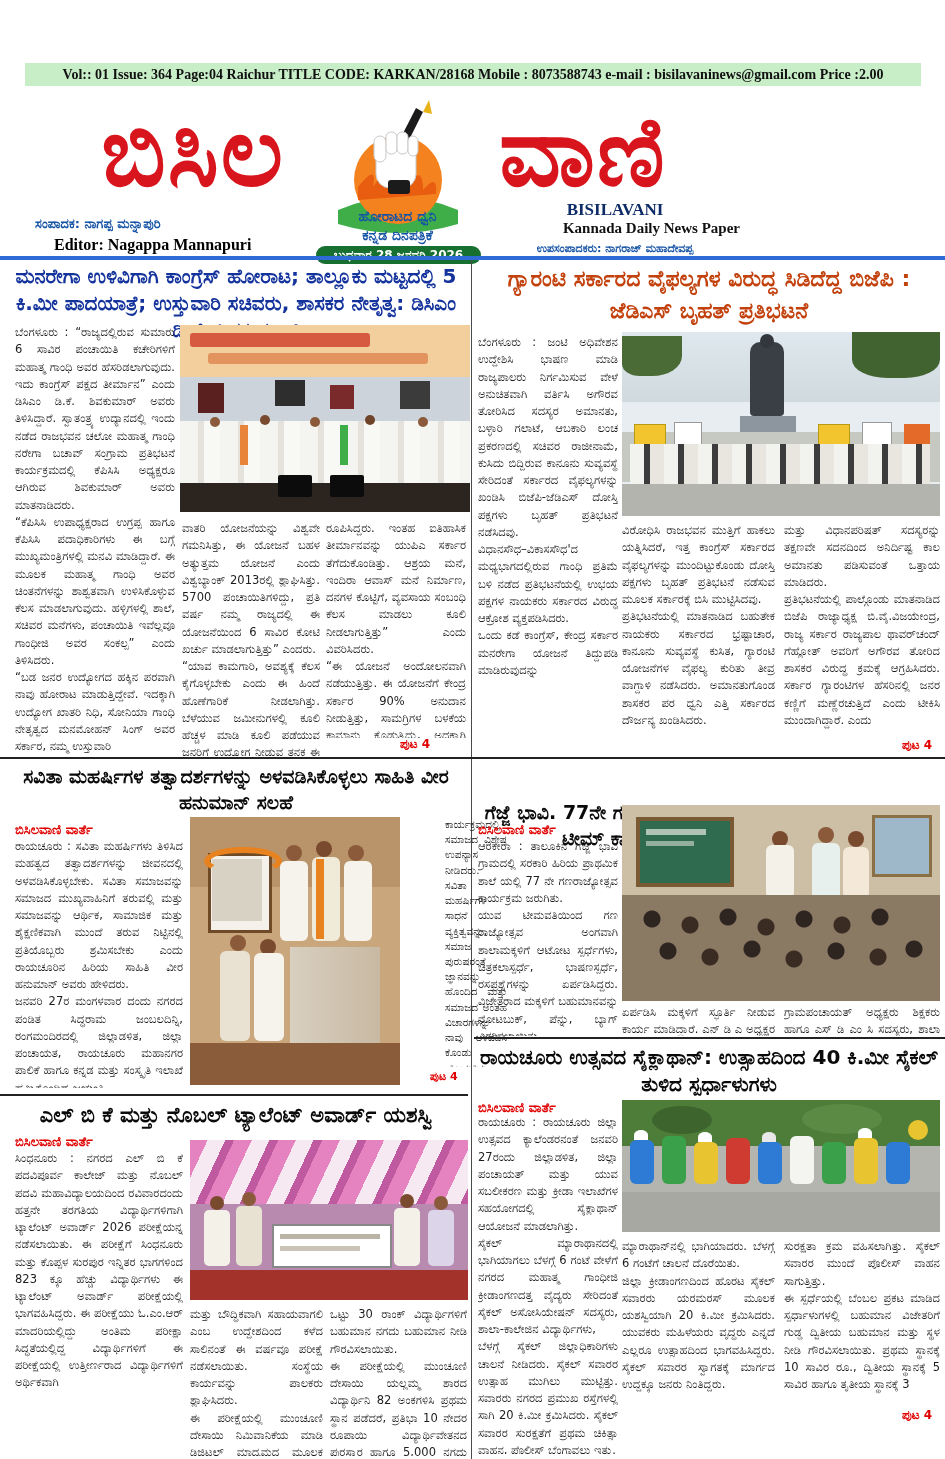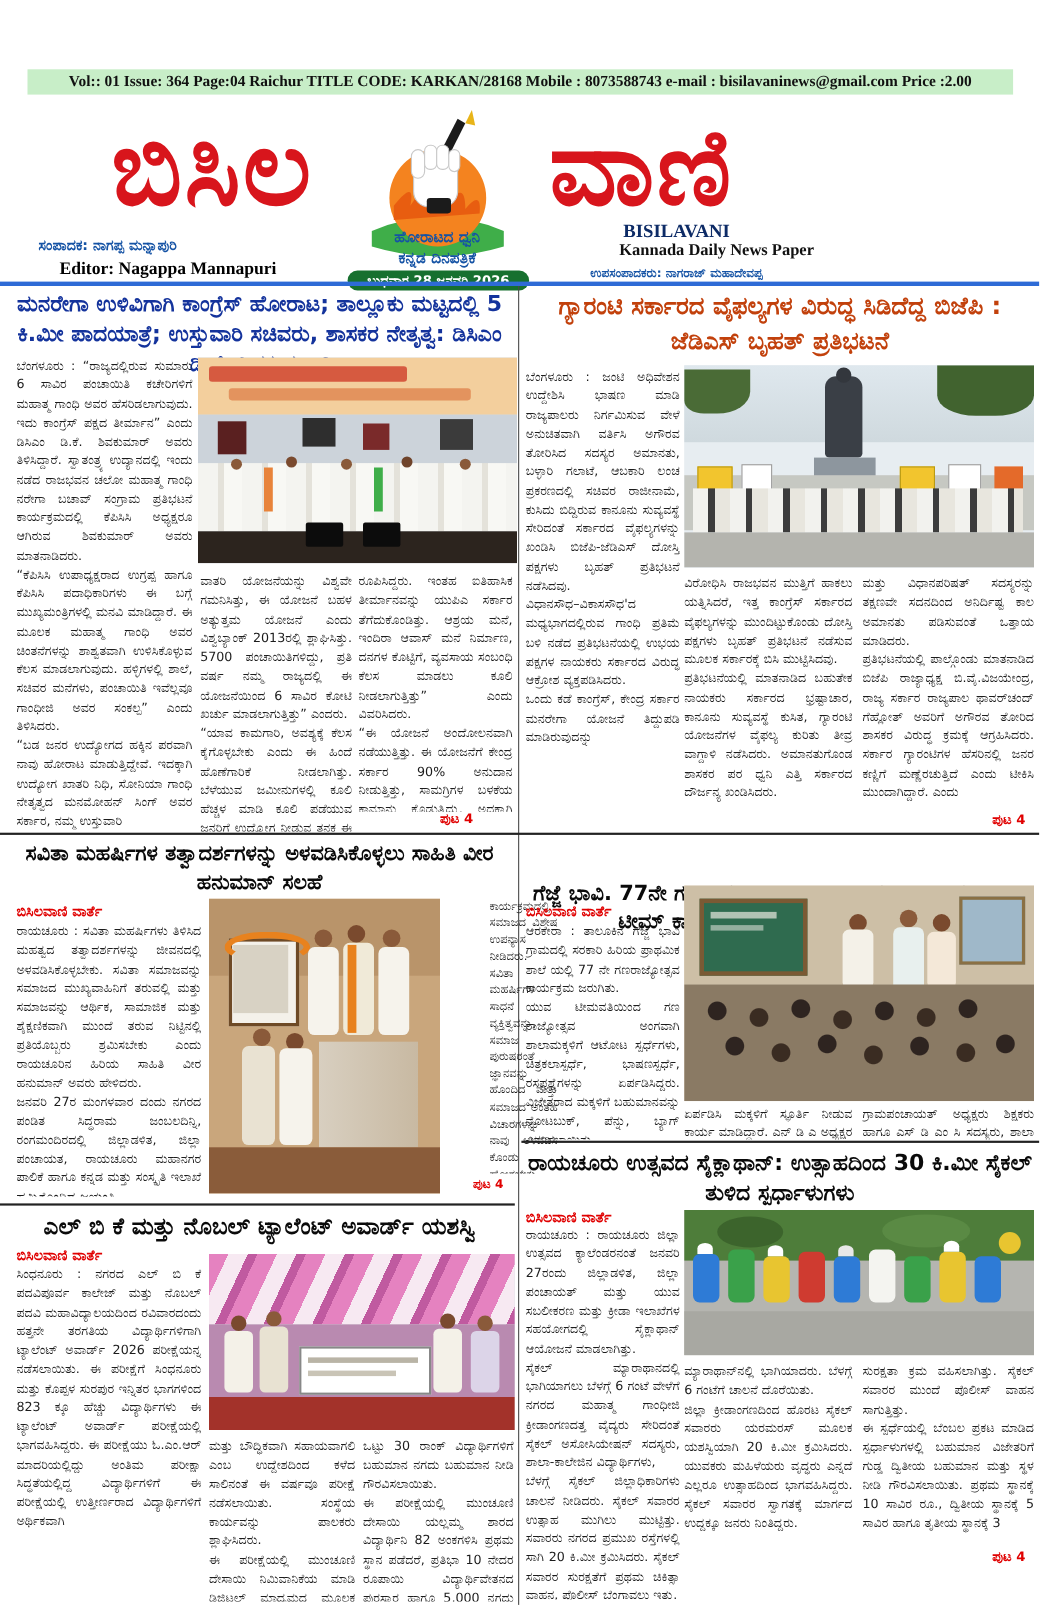--- a/index.html
+++ b/index.html
@@ -233,21 +233,21 @@
     <div style="left:82px;top:84px;width:116px;height:40px;background:#ffffff;border:2px solid #888;"></div>
     <div style="left:90px;top:94px;width:100px;height:5px;background:#b9b4a6;"></div>
     <div style="left:90px;top:106px;width:80px;height:5px;background:#c9c4b6;"></div>
     <div style="left:0;top:130px;width:278px;height:30px;background:#a3322a;"></div>
   </div>
   <div class="abs col" style="left:190px;top:1306px;width:133px;height:150px;">ಮತ್ತು ಬೌದ್ಧಿಕವಾಗಿ ಸಹಾಯವಾಗಲಿ ಎಂಬ ಉದ್ದೇಶದಿಂದ ಕಳೆದ ಸಾಲಿನಂತೆ ಈ ವರ್ಷವೂ ಪರೀಕ್ಷೆ ನಡೆಸಲಾಯಿತು. ಸಂಸ್ಥೆಯ ಕಾರ್ಯವನ್ನು ಪಾಲಕರು ಶ್ಲಾಘಿಸಿದರು.
 ಈ ಪರೀಕ್ಷೆಯಲ್ಲಿ ಮುಂಚೂಣಿ ದೇಸಾಯಿ ನಿಮಿವಾನಿಕೆಯ ಮಾಡಿ ಡಿಜಿಟಲ್ ಮಾಧ್ಯಮದ ಮೂಲಕ 823ಕ್ಕೂ ಹೆಚ್ಚು ವಿದ್ಯಾರ್ಥಿಗಳ ವ್ಯವಸ್ಥೆ ಮಾಡಲಾಗಿತ್ತು. ಈ ಪರೀಕ್ಷೆಯಲ್ಲಿ ಉತ್ತೀರ್ಣರಾದ</div>
   <div class="abs col" style="left:330px;top:1306px;width:137px;height:150px;">ಒಟ್ಟು 30 ರಾಂಕ್ ವಿದ್ಯಾರ್ಥಿಗಳಿಗೆ ಬಹುಮಾನ ನಗದು ಬಹುಮಾನ ನೀಡಿ ಗೌರವಿಸಲಾಯಿತು.
 ಈ ಪರೀಕ್ಷೆಯಲ್ಲಿ ಮುಂಚೂಣಿ ದೇಸಾಯಿ ಯಲ್ಲಮ್ಮ ಶಾರದ ವಿದ್ಯಾರ್ಥಿನಿ 82 ಅಂಕಗಳಿಸಿ ಪ್ರಥಮ ಸ್ಥಾನ ಪಡೆದರೆ, ಪ್ರತಿಭಾ 10 ನೇದರ ರೂಪಾಯಿ ವಿದ್ಯಾರ್ಥಿವೇತನದ ಪುರಸ್ಕಾರ ಹಾಗೂ 5,000 ನಗದು ಬಹುಮಾನವಿತ್ತು.</div>
 
-  <div class="abs headline hl-black" style="left:478px;top:1044px;width:462px;font-size:20px;">ರಾಯಚೂರು ಉತ್ಸವದ ಸೈಕ್ಲಾಥಾನ್: ಉತ್ಸಾಹದಿಂದ 30 ಕಿ.ಮೀ ಸೈಕಲ್ ತುಳಿದ ಸ್ಪರ್ಧಾಳುಗಳು</div>
+  <div class="abs headline hl-black" style="left:478px;top:1044px;width:462px;font-size:20px;">ರಾಯಚೂರು ಉತ್ಸವದ ಸೈಕ್ಲಾಥಾನ್: ಉತ್ಸಾಹದಿಂದ 40 ಕಿ.ಮೀ ಸೈಕಲ್ ತುಳಿದ ಸ್ಪರ್ಧಾಳುಗಳು</div>
   <div class="abs byline" style="left:478px;top:1100px;">ಬಿಸಿಲವಾಣಿ ವಾರ್ತೆ</div>
   <div class="abs col" style="left:478px;top:1114px;width:140px;height:340px;">ರಾಯಚೂರು : ರಾಯಚೂರು ಜಿಲ್ಲಾ ಉತ್ಸವದ ಕ್ಯಾಲೆಂಡರನಂತೆ ಜನವರಿ 27ರಂದು ಜಿಲ್ಲಾಡಳಿತ, ಜಿಲ್ಲಾ ಪಂಚಾಯತ್ ಮತ್ತು ಯುವ ಸಬಲೀಕರಣ ಮತ್ತು ಕ್ರೀಡಾ ಇಲಾಖೆಗಳ ಸಹಯೋಗದಲ್ಲಿ ಸೈಕ್ಲಾಥಾನ್ ಆಯೋಜನೆ ಮಾಡಲಾಗಿತ್ತು.
 ಸೈಕಲ್ ಮ್ಯಾರಾಥಾನದಲ್ಲಿ ಭಾಗಿಯಾಗಲು ಬೆಳಗ್ಗೆ 6 ಗಂಟೆ ವೇಳೆಗೆ ನಗರದ ಮಹಾತ್ಮ ಗಾಂಧೀಜಿ ಕ್ರೀಡಾಂಗಣದತ್ತ ವೈದ್ಯರು ಸೇರಿದಂತೆ ಸೈಕಲ್ ಅಸೋಸಿಯೇಷನ್ ಸದಸ್ಯರು, ಶಾಲಾ-ಕಾಲೇಜಿನ ವಿದ್ಯಾರ್ಥಿಗಳು,
 ಬೆಳಗ್ಗೆ ಸೈಕಲ್ ಜಿಲ್ಲಾಧಿಕಾರಿಗಳು ಚಾಲನೆ ನೀಡಿದರು. ಸೈಕಲ್ ಸವಾರರ ಉತ್ಸಾಹ ಮುಗಿಲು ಮುಟ್ಟಿತ್ತು. ಸವಾರರು ನಗರದ ಪ್ರಮುಖ ರಸ್ತೆಗಳಲ್ಲಿ ಸಾಗಿ 20 ಕಿ.ಮೀ ಕ್ರಮಿಸಿದರು. ಸೈಕಲ್ ಸವಾರರ ಸುರಕ್ಷತೆಗೆ ಪ್ರಥಮ ಚಿಕಿತ್ಸಾ ವಾಹನ, ಪೊಲೀಸ್ ಬೆಂಗಾವಲು ಇತ್ತು.</div>
   <div class="abs photo" style="left:622px;top:1100px;width:318px;height:132px;background:#b5b5b0;">
     <div style="left:0;top:0;width:318px;height:46px;background:#4e7d3a;"></div>
     <div style="left:30px;top:6px;width:60px;height:28px;border-radius:50%;background:#3c642c;"></div>
     <div style="left:180px;top:4px;width:80px;height:30px;border-radius:50%;background:#5a8a44;"></div>
     <div style="left:8px;top:40px;width:24px;height:44px;background:#2e7bd6;border-radius:6px;"></div>
     <div style="left:40px;top:36px;width:24px;height:48px;background:#3aa14a;border-radius:6px;"></div>

